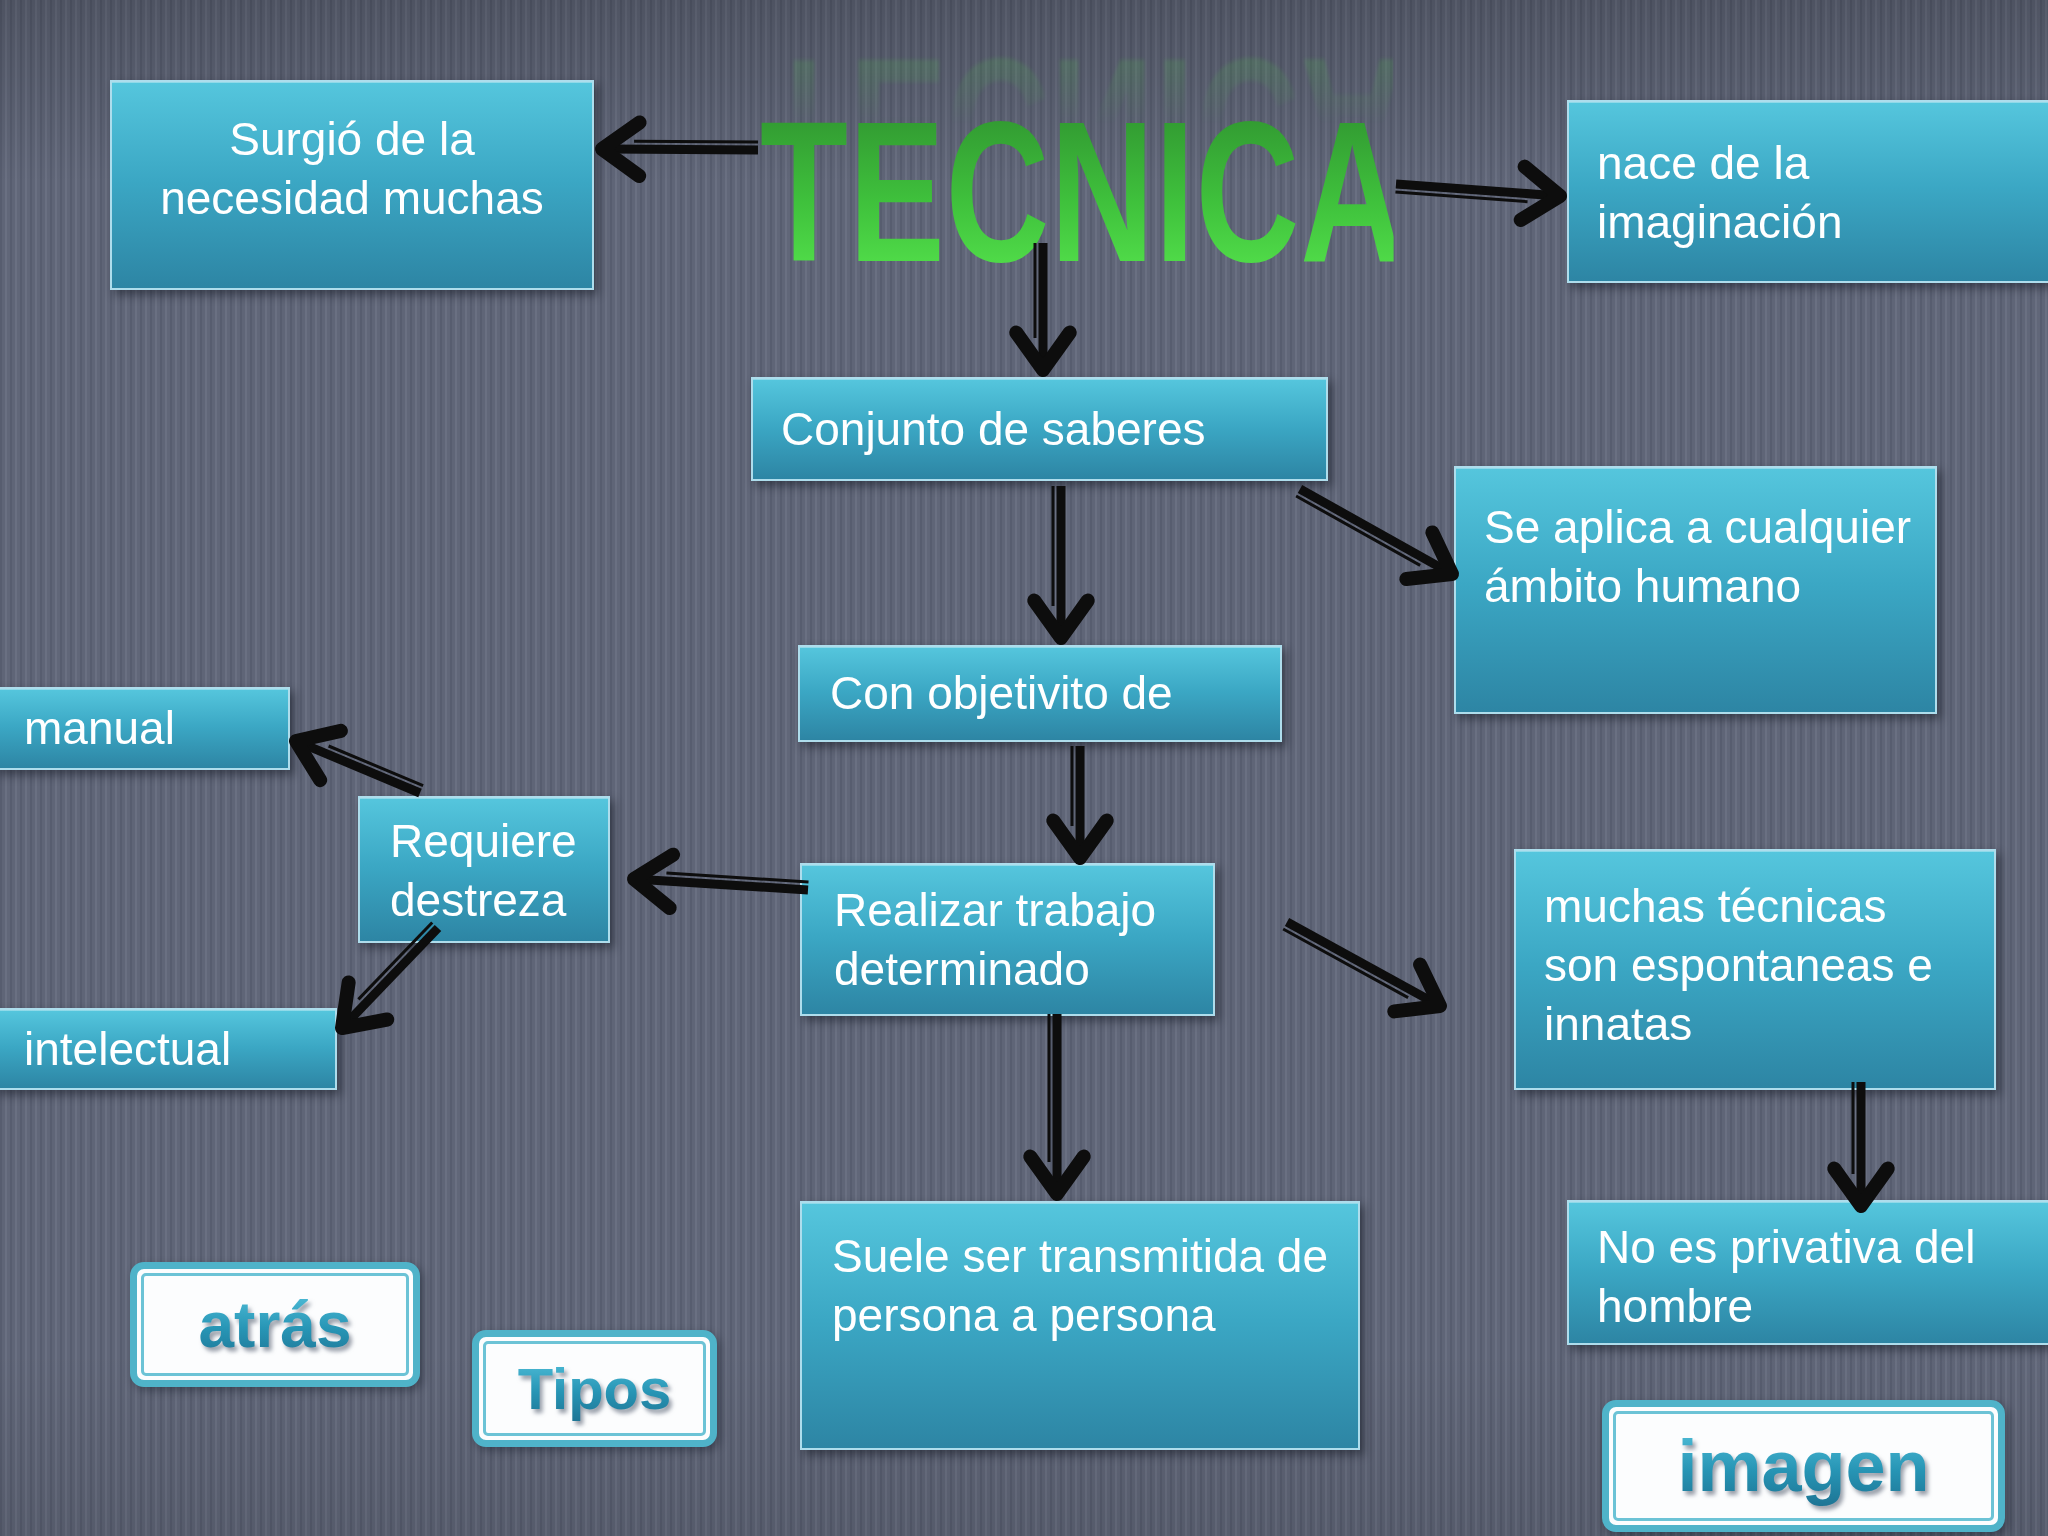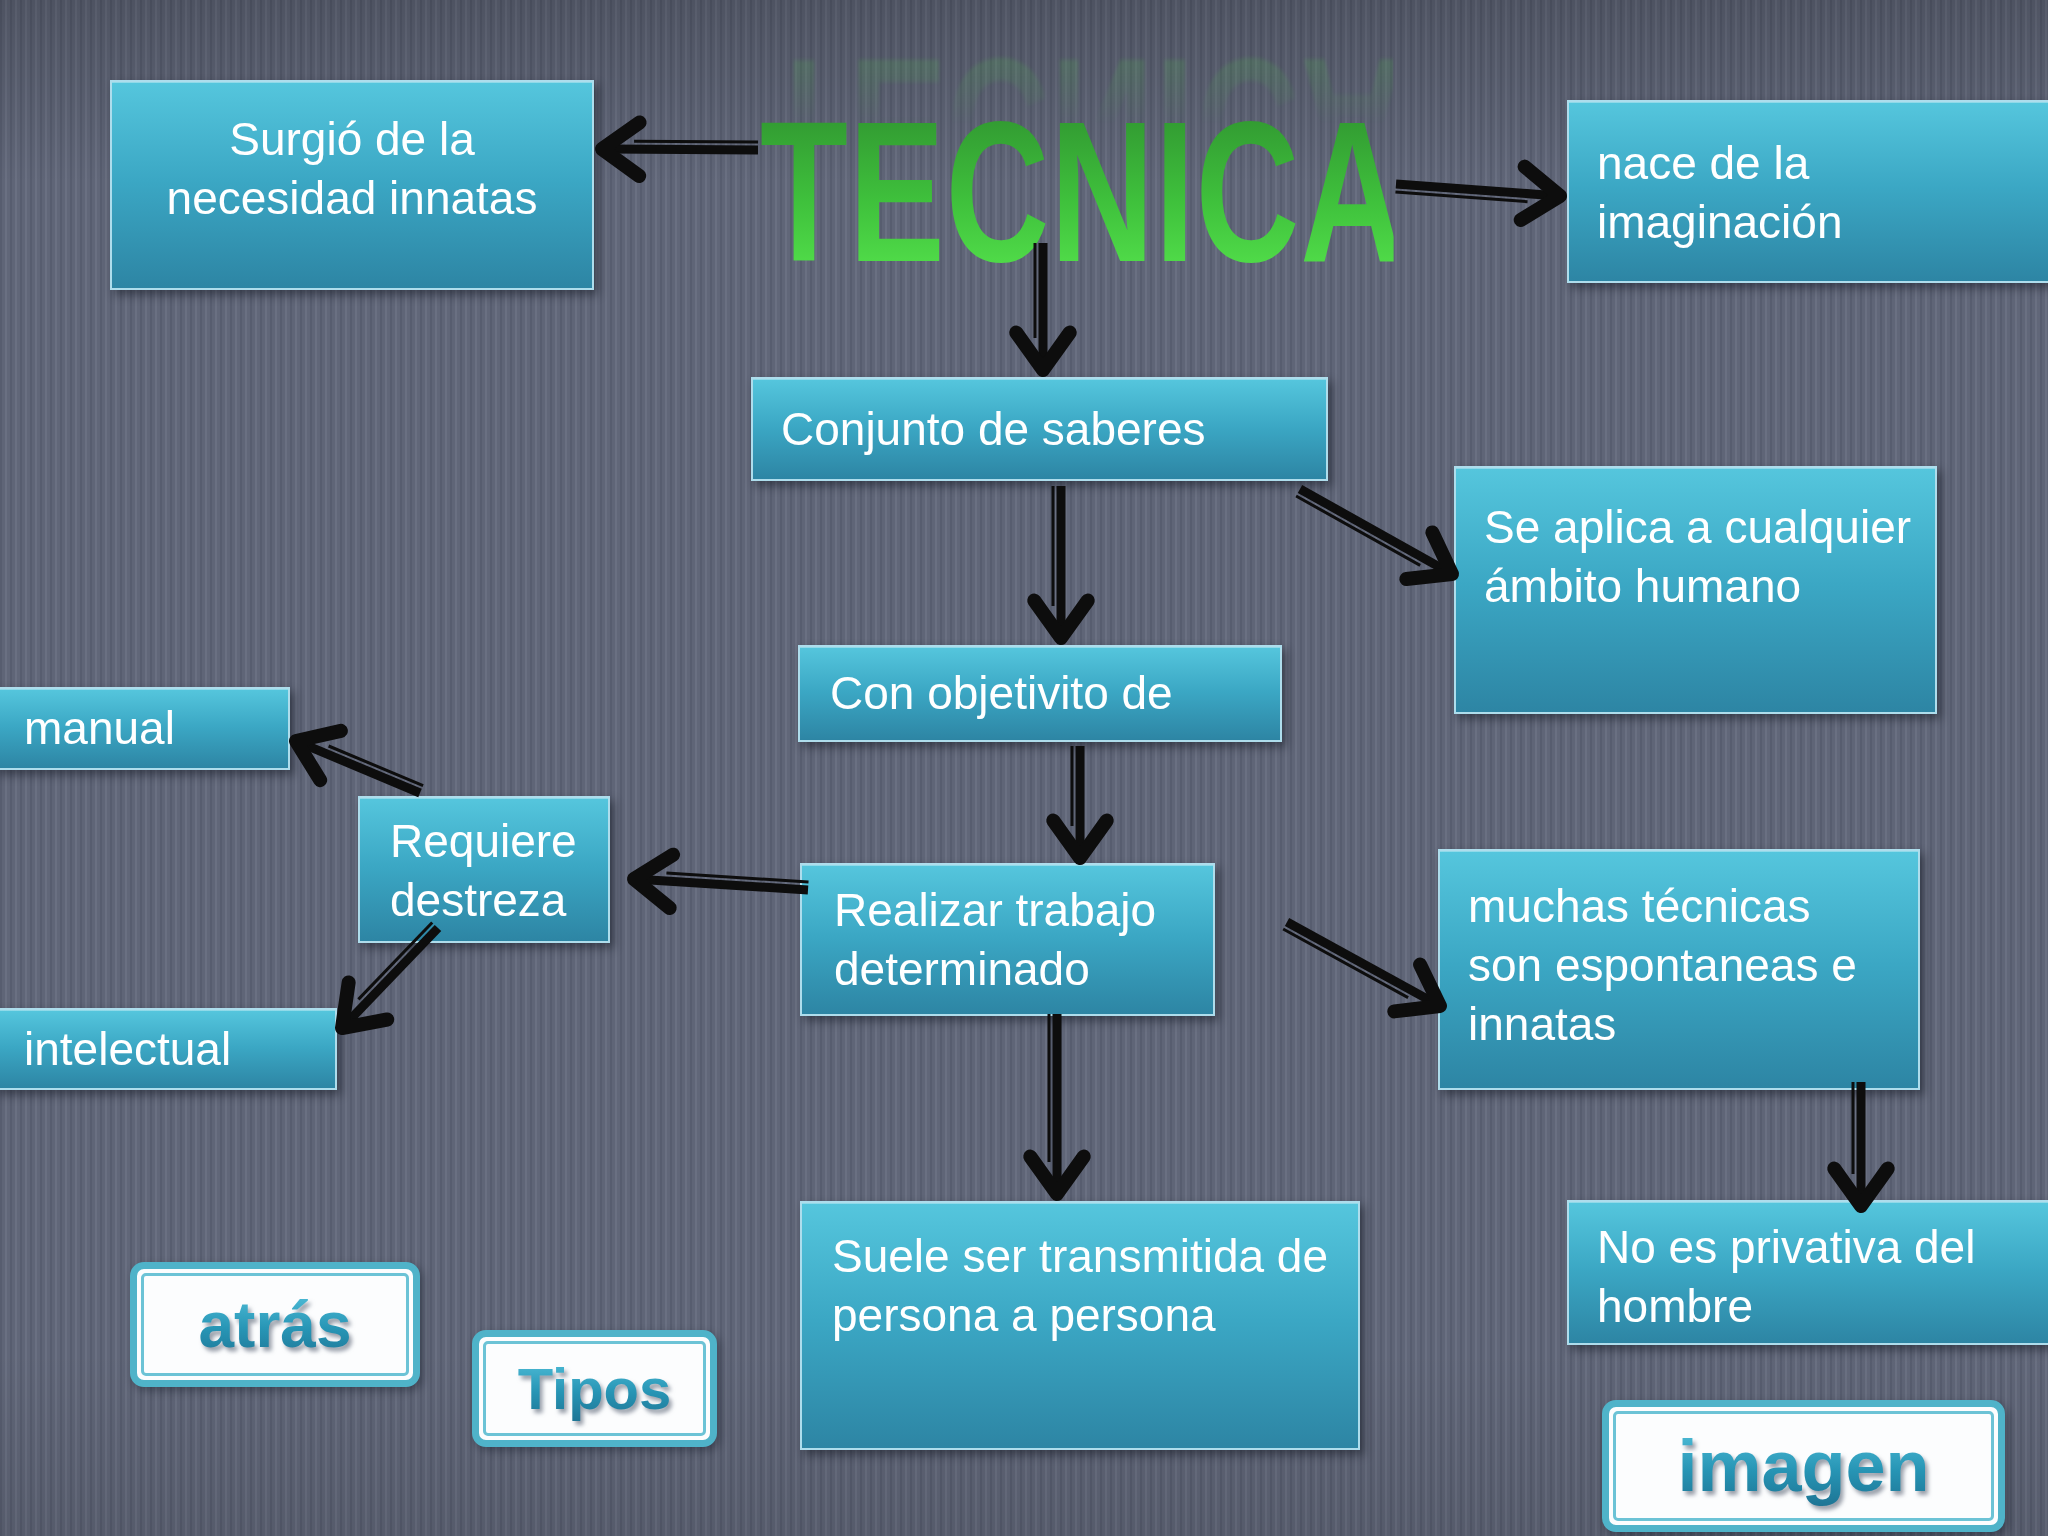--- a/index.html
+++ b/index.html
@@ -32,21 +32,21 @@
 
   .n-surgio      {left:110px;  top:80px;   width:484px; height:210px; padding:28px 20px 0 20px;}
   .n-nace        {left:1567px; top:100px;  width:520px; height:183px; padding:32px 0 0 28px;}
   .n-conjunto    {left:751px;  top:377px;  width:577px; height:104px; padding:0 0 0 28px;}
   .n-se-aplica   {left:1454px; top:466px;  width:483px; height:248px; padding:30px 0 0 28px;}
   .n-con-objetivo{left:798px;  top:645px;  width:484px; height:97px;  padding:0 0 0 30px;}
   .n-manual      {left:-6px;   top:687px;  width:296px; height:83px;  padding:0 0 0 28px;}
   .n-requiere    {left:358px;  top:796px;  width:252px; height:147px; padding:14px 0 0 30px;}
   .n-intelectual {left:-6px;   top:1008px; width:343px; height:82px;  padding:0 0 0 28px;}
   .n-realizar    {left:800px;  top:863px;  width:415px; height:153px; padding:16px 0 0 32px;}
-  .n-muchas      {left:1438px; top:849px;  width:482px; height:241px; padding:26px 0 0 28px;}
+  .n-muchas      {left:1514px; top:849px;  width:482px; height:241px; padding:26px 0 0 28px;}
   .n-suele       {left:800px;  top:1201px; width:560px; height:249px; padding:24px 0 0 30px;}
   .n-noprivativa {left:1567px; top:1200px; width:520px; height:145px; padding:16px 0 0 28px;}
 
   
   .title{
     position:absolute;left:760px;top:92px;width:880px;height:200px;
     font-size:200px;line-height:200px;font-weight:bold;letter-spacing:1px;
     transform:scaleX(0.72);transform-origin:left top;
     background:linear-gradient(180deg,#2e8f2f 0%, #3fc13c 55%, #57e64e 100%);
     -webkit-background-clip:text;background-clip:text;color:transparent;
@@ -92,21 +92,21 @@
 </head>
 <body>
 
 <div class="stage">
 
   <div class="title">TECNICA</div>
   <div class="title title-reflect">TECNICA</div>
 
   <div class="node n-surgio t-center">
     <span class="node-label">Surgió de la
-necesidad innatas</span>
+necesidad muchas</span>
   </div>
   <div class="node n-nace">
     <span class="node-label">nace de la
 imaginación</span>
   </div>
   <div class="node n-se-aplica">
     <span class="node-label">Se aplica a cualquier
 ámbito humano</span>
   </div>
   <div class="node n-conjunto v-center">

